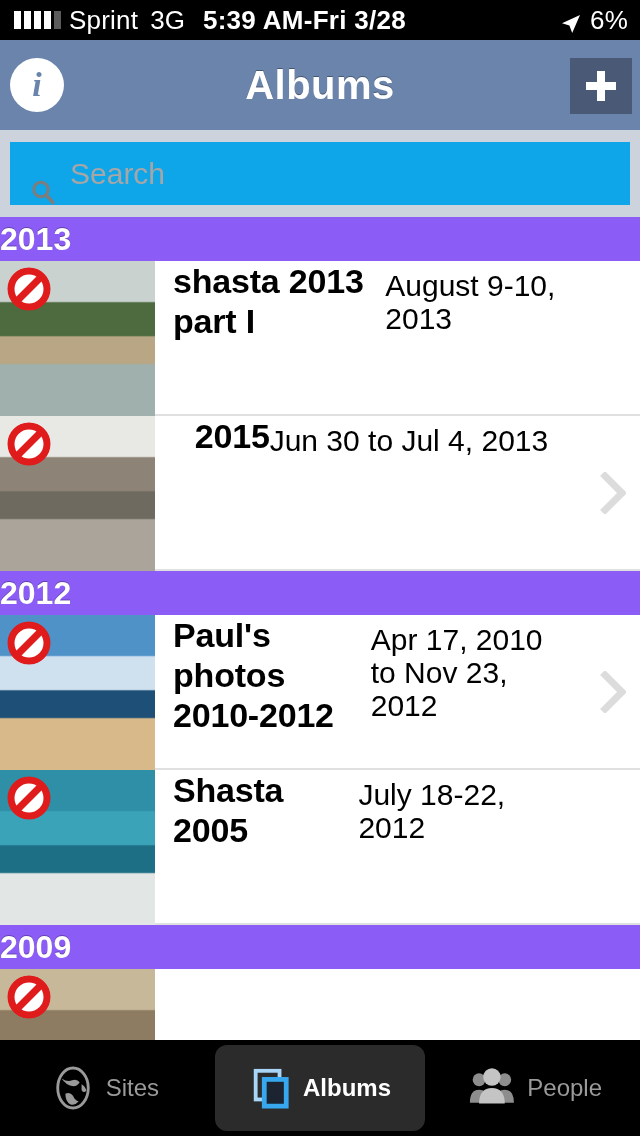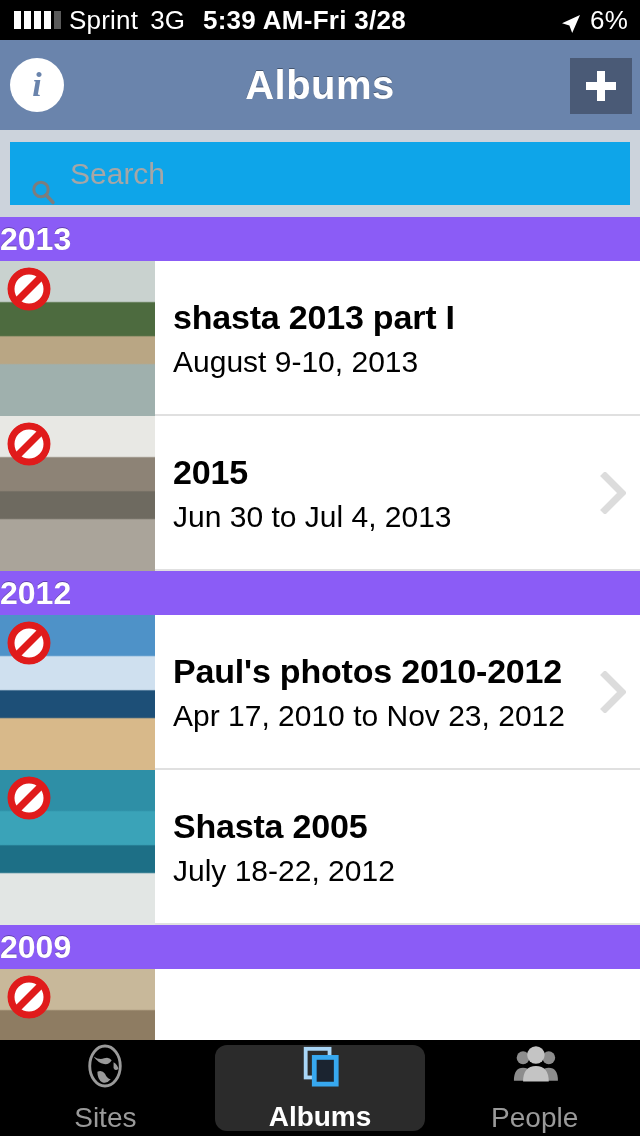--- a/index.html
+++ b/index.html
@@ -102,44 +102,44 @@
   .thumb {
     position: relative; width: 155px; height: 155px; flex: none;
     overflow: hidden; background: #889;
   }
   .thumb .pic { position: absolute; inset: 0; }
   .badge {
     position: absolute; left: 7px; top: 6px; width: 44px; height: 44px;
     border-radius: 50%; z-index: 3;
   }
   .rowtext {
-    flex: 1; display: flex; flex-direction: column; justify-content: center;
+    flex: 1; display: flex; justify-content: center;
     padding-left: 18px; padding-right: 70px;
   }
   .rowtitle {
     font-size: 34px; font-weight: bold; color: #000;
     line-height: 1.18; letter-spacing: -.2px;
   }
   .rowsub {
     font-size: 30px; color: #000000; margin-top: 8px; line-height: 1.1;
   }
   .chev {
     position: absolute; right: 14px; top: 50%; transform: translateY(-50%);
     width: 26px; height: 42px;
   }
 
   
   .tabbar {
     position: absolute; bottom: 0; left: 0; width: 640px; height: 96px;
     background: #000; display: flex; align-items: stretch;
   }
   .tab {
-    flex: 1; display: flex; flex-direction: column;
+    flex: 1; display: flex; 
     align-items: center; justify-content: center; gap: 12px;
-    color: #9a9a9a; font-size: 28px;
+    color: #9a9a9a; font-size: 24px;
   }
   .tab .tabicon { height: 48px; display: flex; align-items: center; justify-content: center; }
   .tab.selected {
     background: #2b2b2b; border-radius: 12px;
     margin: 5px 4px; color: #ffffff;
   }
   .tab.selected .tablabel { font-weight: bold; }
 </style>
 </head>
 <body>

